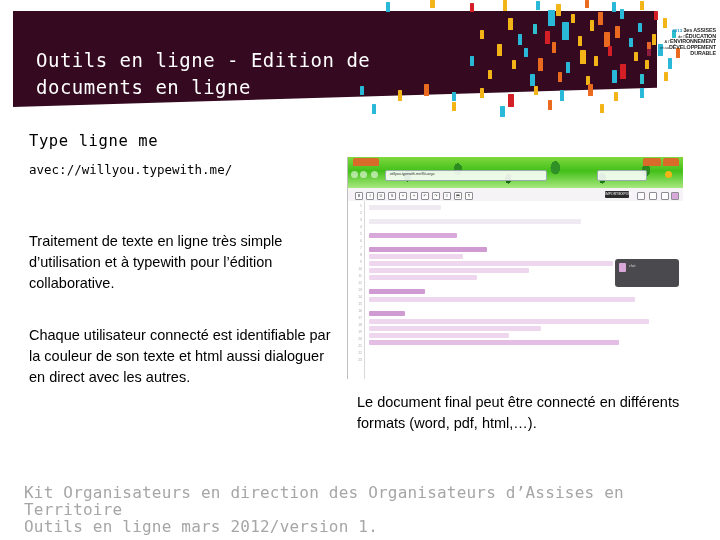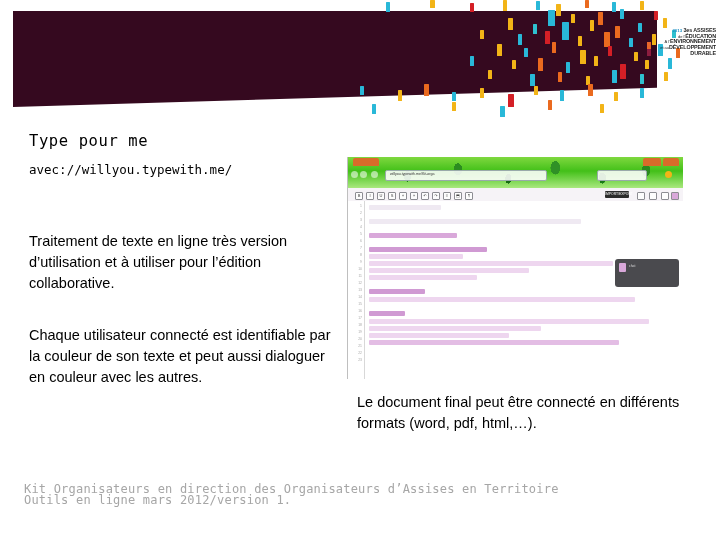--- a/index.html
+++ b/index.html
@@ -249,22 +249,22 @@
     position: absolute; left: 14px; top: 5px;
     font-size: 3.4px; color: #d8d8d8;
   }
 
   
   #footer {
     position: absolute;
     left: 24px; top: 484px;
     width: 680px;
     font-family: "DejaVu Sans Mono", "Liberation Mono", monospace;
-    font-size: 12px;
-    line-height: 11px;
+    font-size: 16px;
+    line-height: 17px;
     color: #a6a6a6;
     letter-spacing: 0.2px;
     white-space: pre-line;
   }
 </style>
 </head>
 <body>
 
 <div id="header-banner">
   <div id="banner-shape"></div>
@@ -331,20 +331,22 @@
       <div class="confetti" style="left: 560px; top: 90px; width: 4px; height: 11px; background: rgb(41, 184, 216);"></div>
       <div class="confetti" style="left: 588px; top: 84px; width: 5px; height: 12px; background: rgb(234, 106, 31);"></div>
       <div class="confetti" style="left: 614px; top: 92px; width: 4px; height: 9px; background: rgb(242, 180, 23);"></div>
       <div class="confetti" style="left: 640px; top: 88px; width: 4px; height: 10px; background: rgb(41, 184, 216);"></div>
       <div class="confetti" style="left: 372px; top: 104px; width: 4px; height: 10px; background: rgb(41, 184, 216);"></div>
       <div class="confetti" style="left: 452px; top: 102px; width: 4px; height: 9px; background: rgb(242, 180, 23);"></div>
       <div class="confetti" style="left: 500px; top: 106px; width: 5px; height: 11px; background: rgb(41, 184, 216);"></div>
       <div class="confetti" style="left: 548px; top: 100px; width: 4px; height: 10px; background: rgb(234, 106, 31);"></div>
       <div class="confetti" style="left: 600px; top: 104px; width: 4px; height: 9px; background: rgb(242, 180, 23);"></div>
     </div>
+  <div id="banner-title">Outils en ligne - Edition de
+documents en ligne</div>
 </div>
 
 <div id="assises-logo">
   <div id="logo-bar"></div>
   <div class="logo-line logo-line1">
     <span class="logo-year">2013</span>
     <span class="sc">3es ASSISES</span>
   </div>
   <div class="logo-line">
     <span class="lc">de l'</span><span class="sc">ÉDUCATION</span>
@@ -353,24 +355,24 @@
     <span class="lc">À l'</span><span class="sc">ENVIRONNEMENT</span>
   </div>
   <div class="logo-line">
     <span class="lc">et au</span><span class="sc">DÉVELOPPEMENT</span>
   </div>
   <div class="logo-line">
     <span class="sc">DURABLE</span>
   </div>
 </div>
 
-<div id="type-with-me-heading">Type pour me</div>
+<div id="type-with-me-heading">Type ligne me</div>
 <div id="typewithme-url">avec://willyou.typewith.me/</div>
-<div id="paragraph-1">Traitement de texte en ligne très version d’utilisation et à utiliser pour l’édition collaborative.</div>
-<div id="paragraph-2">Chaque utilisateur connecté est identifiable par la couleur de son texte et peut aussi dialoguer en couleur avec les autres.</div>
+<div id="paragraph-1">Traitement de texte en ligne très simple d’utilisation et à typewith pour l’édition collaborative.</div>
+<div id="paragraph-2">Chaque utilisateur connecté est identifiable par la couleur de son texte et html aussi dialoguer en direct avec les autres.</div>
 <div id="paragraph-3">Le document final peut être connecté en différents formats (word, pdf, html,…).</div>
 
 <div id="embedded-screenshot">
 
   <div id="browser-chrome">
     <div id="tab-strip">
         <div class="browser-tab" style="left: 6px; width: 26px;"></div>
         <div class="browser-tab" style="left: 296px; width: 18px;"></div>
         <div class="browser-tab" style="left: 316px; width: 16px;"></div>
       </div>

